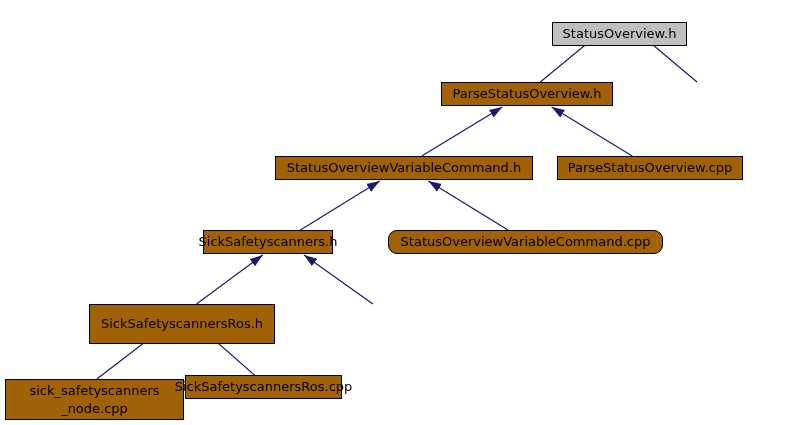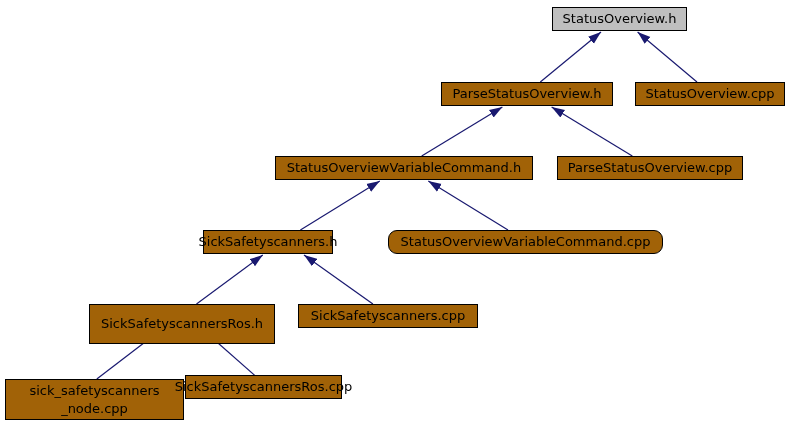--- a/index.html
+++ b/index.html
@@ -35,20 +35,21 @@
     align-items: center;
     justify-content: center;
     text-align: center;
     white-space: pre-line;
     cursor: pointer;
   }
   .node.highlighted {
     background: #bfbfbf;
     border-width: 1px;
     cursor: default;
+    margin-top: 15px;
   }
   .node span {
     display: block;
     padding: 0 4px;
   }
 </style>
 </head>
 <body>
 
 <div id="graph">
@@ -64,23 +65,21 @@
       <line x1="632.3" y1="156" x2="551.6" y2="107" stroke="#191970" stroke-width="1.2" marker-end="url(#arrowhead)"></line>
       <line x1="300.4" y1="230" x2="379.8" y2="181" stroke="#191970" stroke-width="1.2" marker-end="url(#arrowhead)"></line>
       <line x1="508.0" y1="230" x2="428.3" y2="181" stroke="#191970" stroke-width="1.2" marker-end="url(#arrowhead)"></line>
       <line x1="196.5" y1="304" x2="262.8" y2="255" stroke="#191970" stroke-width="1.2" marker-end="url(#arrowhead)"></line>
       <line x1="372.9" y1="304" x2="304.0" y2="255" stroke="#191970" stroke-width="1.2" marker-end="url(#arrowhead)"></line>
       <line x1="96.8" y1="379" x2="162.1" y2="329" stroke="#191970" stroke-width="1.2" marker-end="url(#arrowhead)"></line>
       <line x1="268.0" y1="387" x2="202.1" y2="329" stroke="#191970" stroke-width="1.2" marker-end="url(#arrowhead)"></line>
     </svg>
 <div class="node highlighted" style="left: 552px; top: 7px; width: 135px; height: 24px;"><span>StatusOverview.h</span></div>
     <div class="node" style="left: 441px; top: 82px; width: 172px; height: 24px;"><span>ParseStatusOverview.h</span></div>
-    <div class="node" style="left: 635px; top: 82px; width: 150px; height: 24px;"><span>StatusOverview.cpp</span></div>
     <div class="node" style="left: 275px; top: 156px; width: 258px; height: 24px;"><span>StatusOverviewVariableCommand.h</span></div>
     <div class="node" style="left: 557px; top: 156px; width: 186px; height: 24px;"><span>ParseStatusOverview.cpp</span></div>
     <div class="node" style="left: 203px; top: 230px; width: 130px; height: 24px; text-align: center;"><span>SickSafetyscanners.h</span></div>
     <div class="node" style="left: 388px; top: 230px; width: 275px; height: 24px; border-radius: 9px;"><span>StatusOverviewVariableCommand.cpp</span></div>
     <div class="node" style="left: 89px; top: 304px; width: 186px; height: 40px;"><span>SickSafetyscannersRos.h</span></div>
-    <div class="node" style="left: 298px; top: 304px; width: 180px; height: 24px;"><span>SickSafetyscanners.cpp</span></div>
     <div class="node" style="left: 5px; top: 379px; width: 179px; height: 41px;"><span>sick_safetyscanners
 _node.cpp</span></div>
     <div class="node" style="left: 185px; top: 375px; width: 157px; height: 24px;"><span>SickSafetyscannersRos.cpp</span></div>
   </div>
 
 </body></html>

